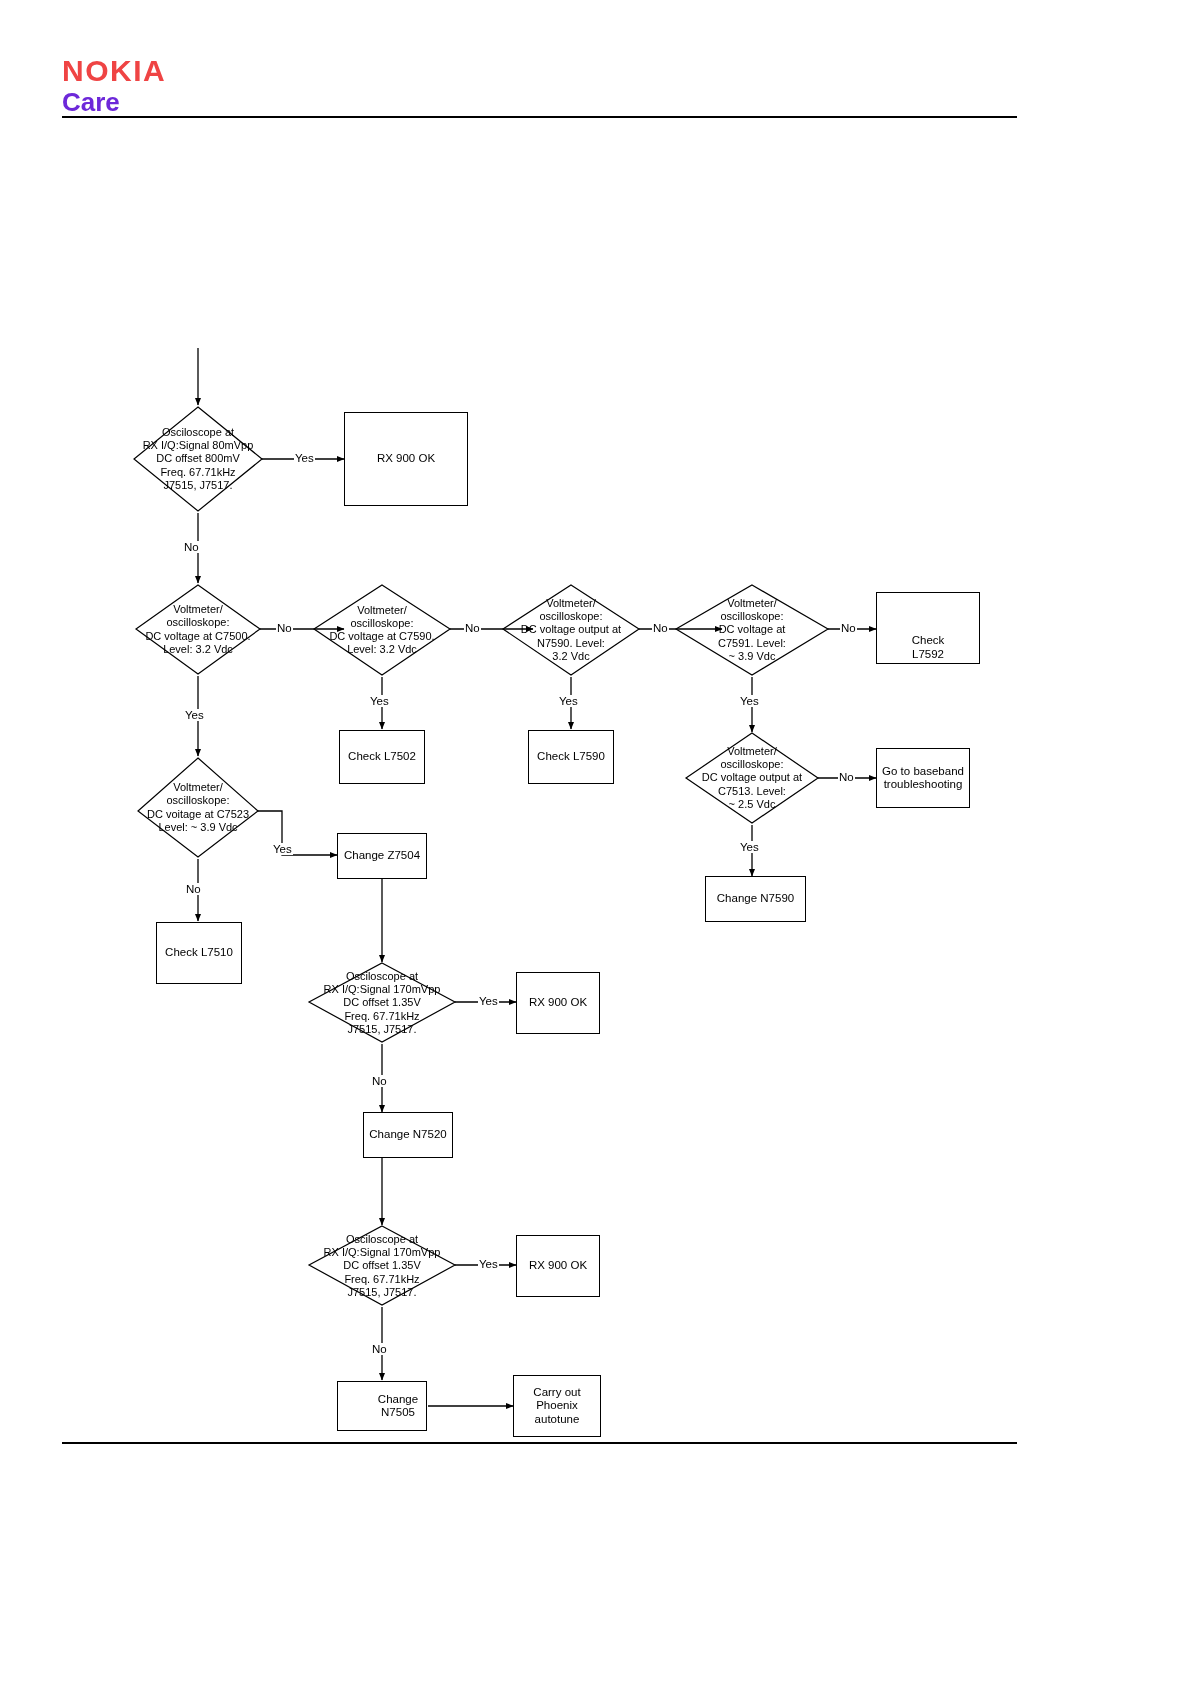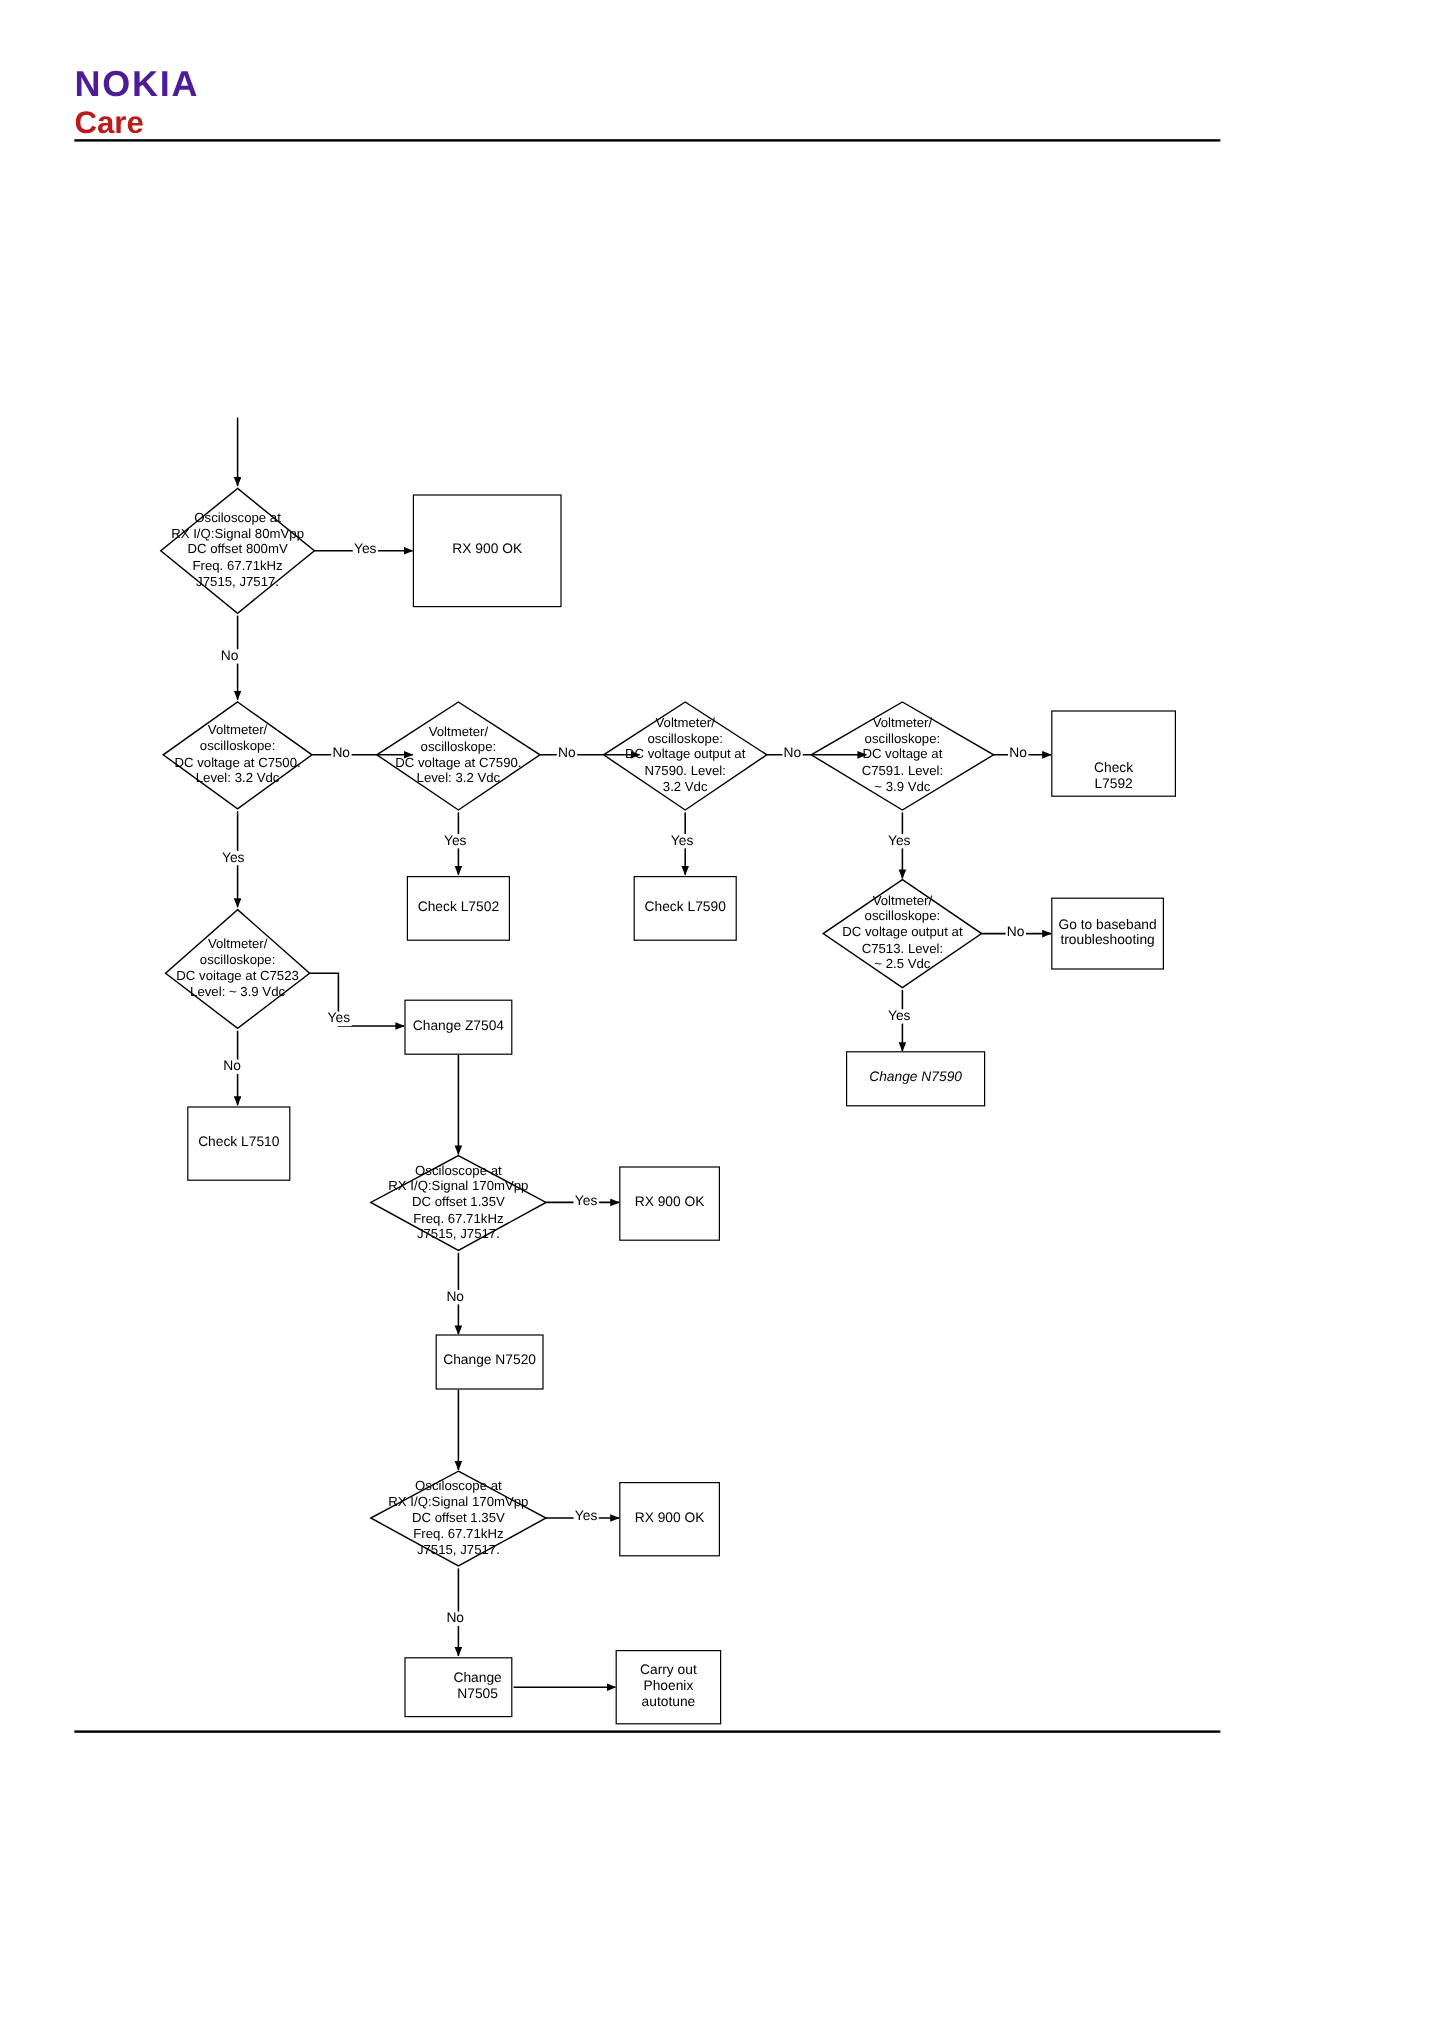--- a/index.html
+++ b/index.html
@@ -9,26 +9,26 @@
     color:#000;
     overflow:hidden;
   }
   .page{position:absolute;inset:0;}
 
   
   .logo{position:absolute;left:62px;top:56px;}
   .logo .nokia{
     font-family:"Liberation Sans", sans-serif;
     font-weight:bold;font-size:30px;letter-spacing:1.5px;
-    color:#4c1d95;line-height:30px;text-align:right;
+    color:#ef4444;line-height:30px;text-align:right;
   }
   .logo .care{
     font-family:"Liberation Sans", sans-serif;
     font-weight:bold;font-size:26px;letter-spacing:0px;
-    color:#b91c1c;line-height:28px;margin-top:2px;
+    color:#6d28d9;line-height:28px;margin-top:2px;
   }
   .rule-top{position:absolute;left:62px;top:116px;width:955px;height:2px;background:#000;}
   .rule-bottom{position:absolute;left:62px;top:1442px;width:955px;height:2px;background:#000;}
 
   
   .flow{position:absolute;left:0;top:0;width:1191px;height:1684px;}
   svg.wires{position:absolute;left:0;top:0;width:1191px;height:1684px;pointer-events:none;}
 
   .node{position:absolute;box-sizing:border-box;display:flex;align-items:center;justify-content:center;}
   .box{
@@ -190,21 +190,21 @@
 DC voltage output at
 C7513. Level:
 ~ 2.5 Vdc</div>
     </div>
 
     <div class="node box" style="left:876px;top:748px;width:94px;height:60px;">
       <div class="txt">Go to baseband
 troubleshooting</div>
     </div>
 
-    <div class="node box" style="left:705px;top:876px;width:116px;height:46px;font-style:italic;">
+    <div class="node box" style="left:705px;top:876px;width:101px;height:46px;">
       <div class="txt">Change N7590</div>
     </div>
 
     <div class="node diamond" style="left:138px;top:758px;width:120px;height:99px;">
       <div class="txt">Voltmeter/
 oscilloskope:
 DC voitage at C7523
 Level: ~ 3.9 Vdc</div>
     </div>
 

